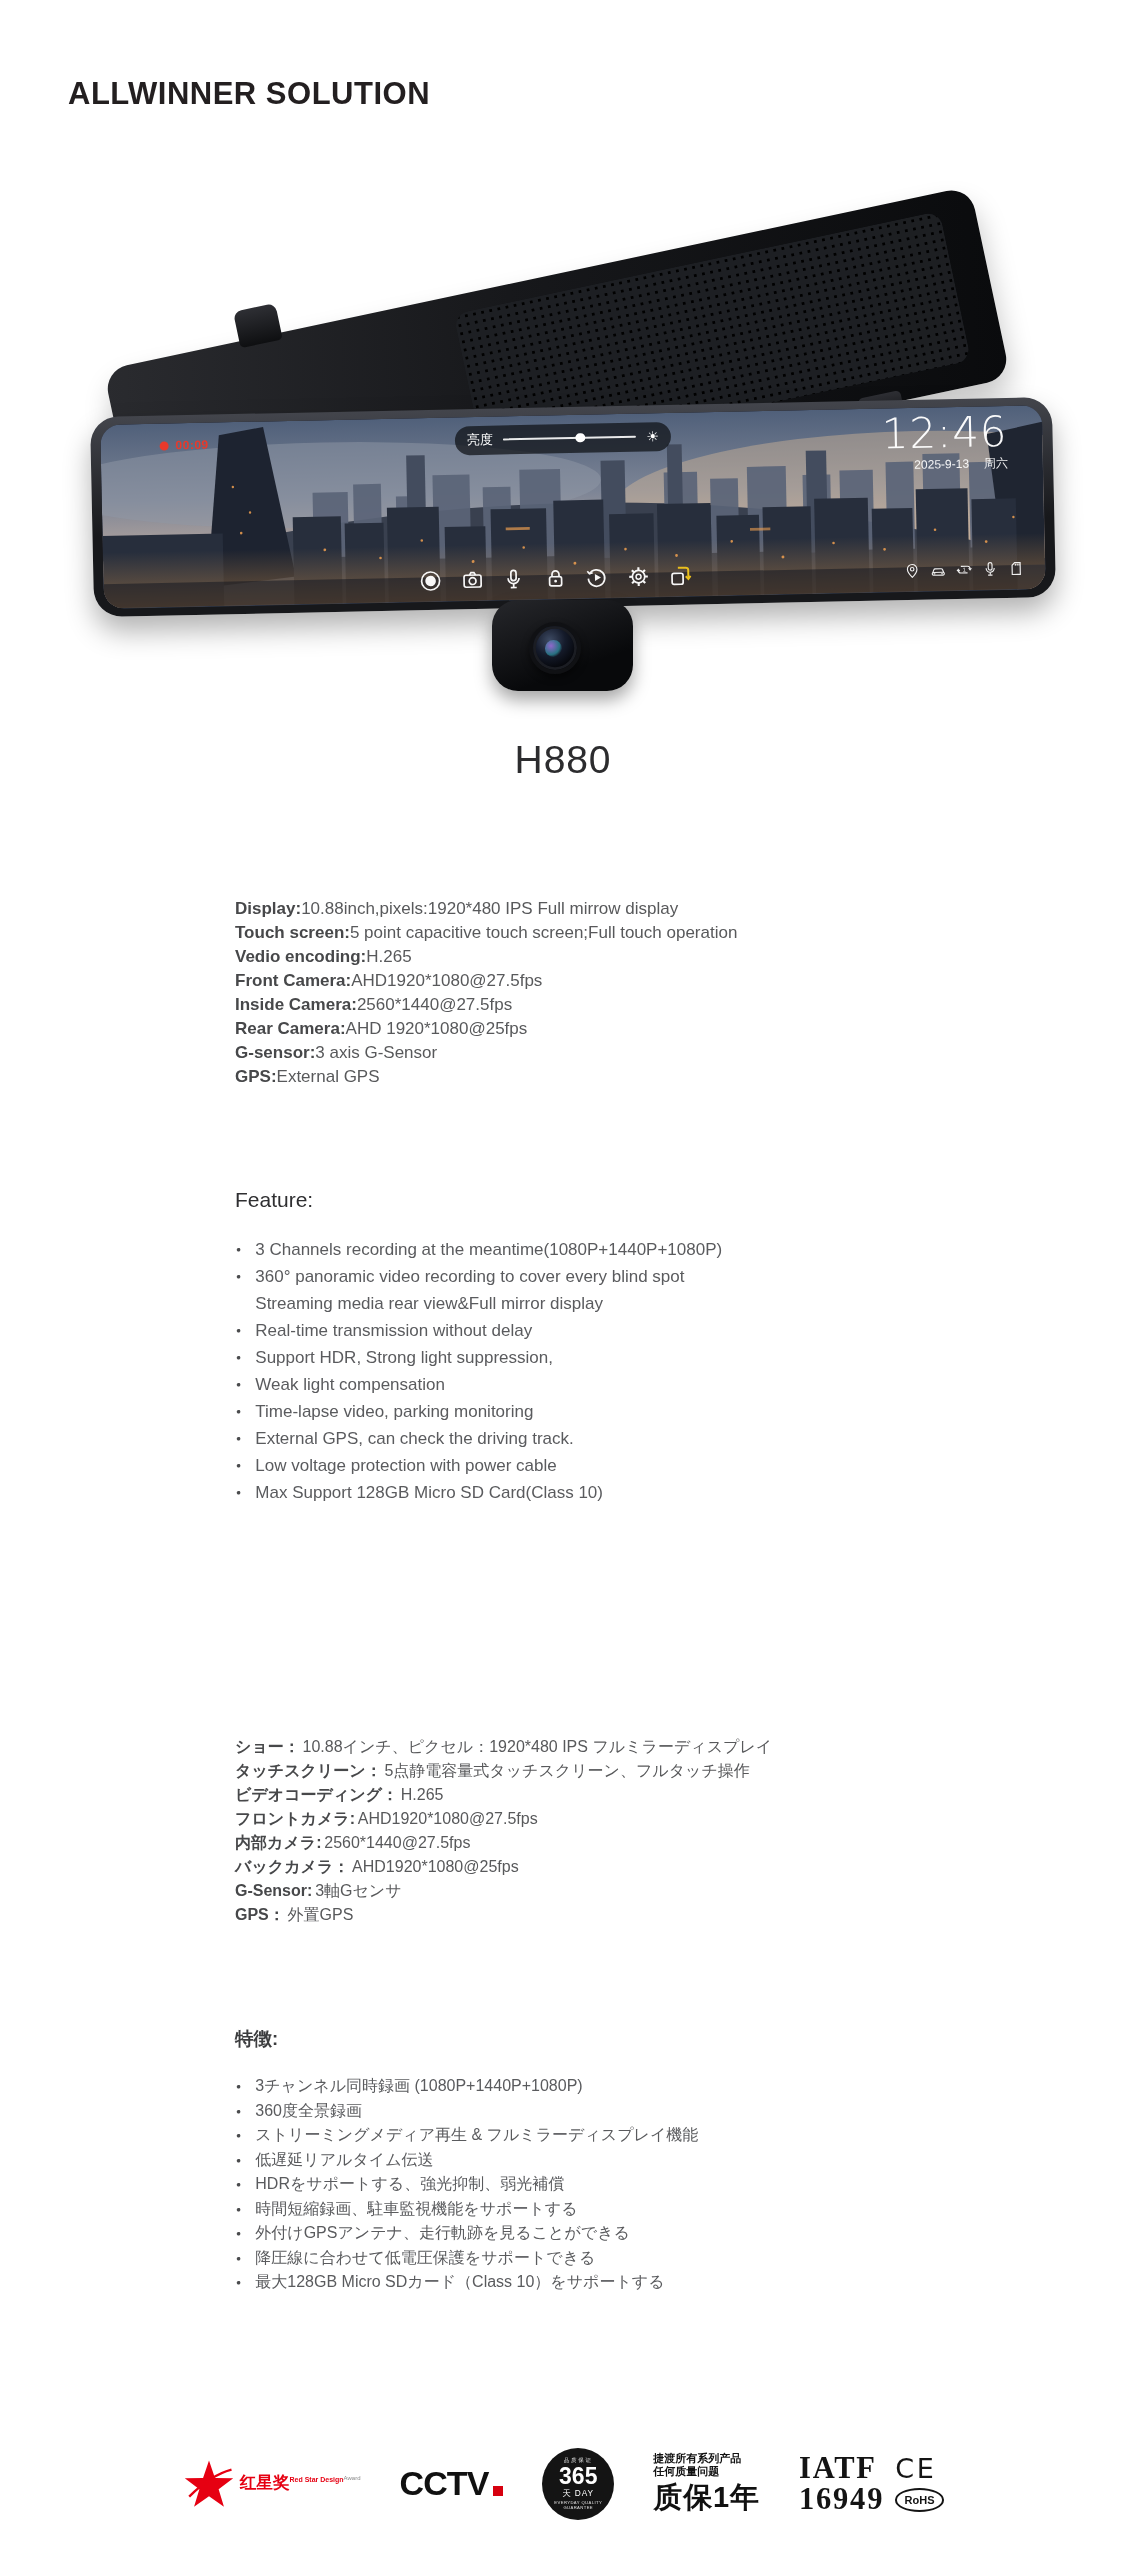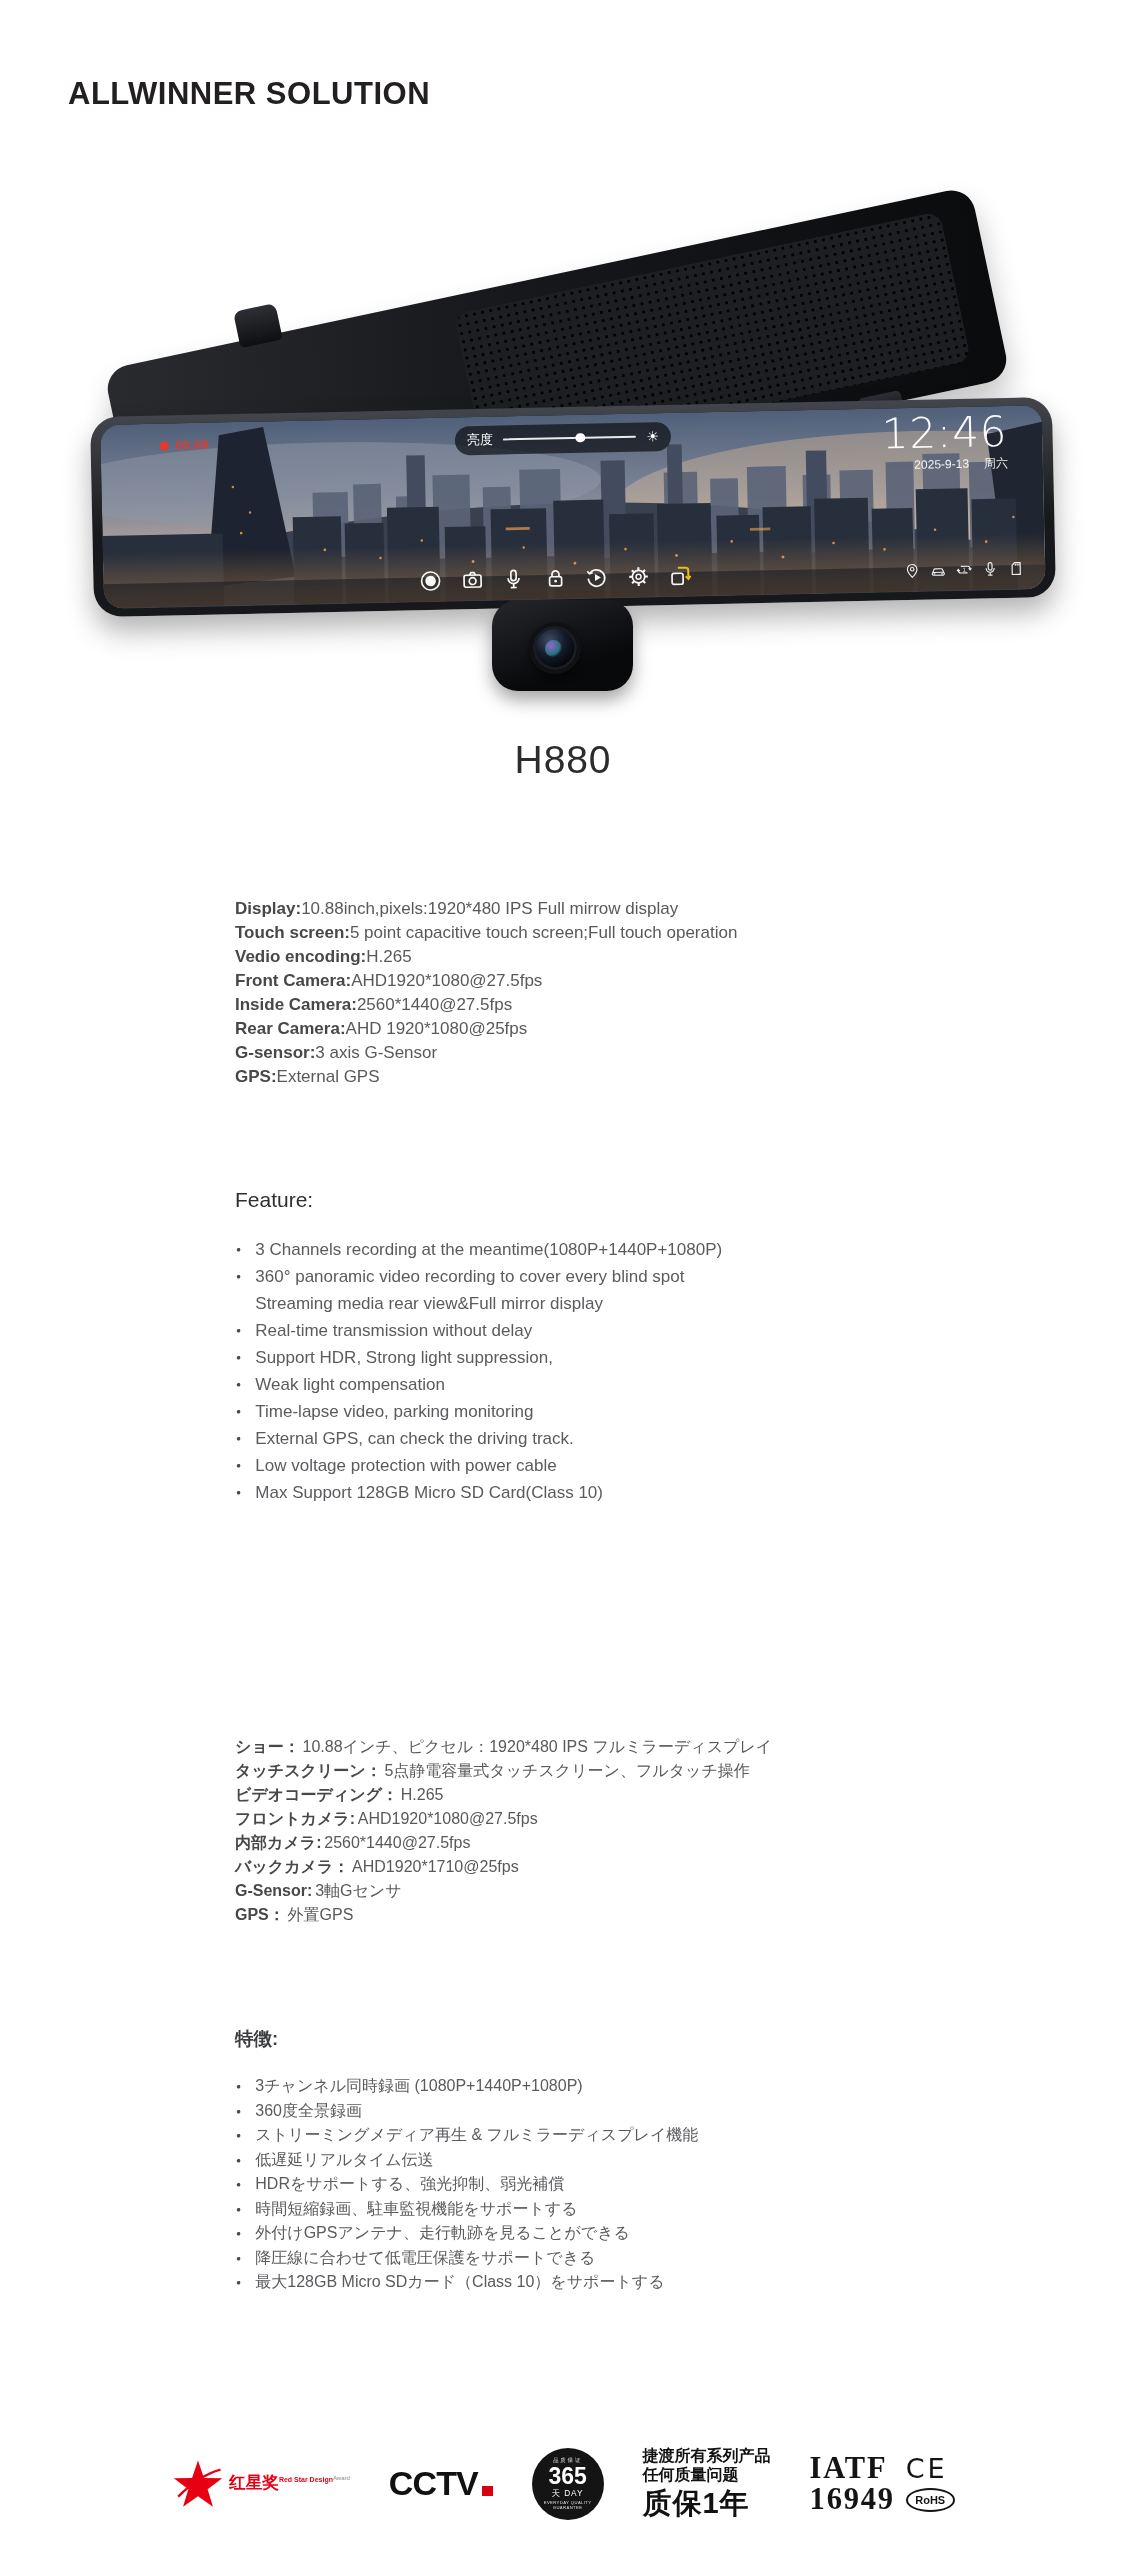--- a/index.html
+++ b/index.html
@@ -142,21 +142,21 @@
   .cctv .sq { width:10.2px; height:10.2px; background:#d7000f; margin-bottom:0.9px; }
 
   .badge365 { width:72px; height:72px; border-radius:50%; background:#141414; color:#fff;
     display:flex; flex-direction:column; align-items:center; justify-content:center; text-align:center; }
   .badge365 .b-top { font-size:5.5px; letter-spacing:1.8px; opacity:.9; }
   .badge365 .b-num { font-size:23px; font-weight:700; line-height:1.05; }
   .badge365 .b-unit { font-size:8.3px; letter-spacing:0.9px;text-align:right; }
   .badge365 .b-bot { font-size:4.2px; letter-spacing:0.4px; margin-top:1.8px; opacity:.85; max-width:55px; }
 
   .warranty { color:#111; line-height:1.2; }
-  .warranty .w1,.warranty .w2 { font-size:16px; font-weight:700; }
+  .warranty .w1,.warranty .w2 { font-size:11px; font-weight:700; }
   .warranty .w3 { font-size:29px; font-weight:900; margin-top:1.8px; letter-spacing:0.9px; }
 
   .certs { display:grid; grid-template-columns:auto auto; column-gap:11px; row-gap:1.8px; align-items:center; color:#141414; }
   .certs .iatf { font-family:"Liberation Serif","DejaVu Serif",serif; font-size:30.5px; font-weight:600; letter-spacing:1.8px; line-height:.95; }
   .certs .ce { font-size:27px; font-weight:400; letter-spacing:2.8px; font-family:"DejaVu Sans",sans-serif; }
   .certs .rohs { justify-self:center; border:2.3px solid #141414; border-radius:50%;
     font-size:11px; font-weight:700; padding:3.7px 7.4px; }
 </style>
 </head>
 <body>
@@ -416,21 +416,21 @@
     <div class="spec-line"><b>ショー：</b><span>10.88インチ、ピクセル：1920*480 IPS フルミラーディスプレイ</span></div>
 
     <div class="spec-line"><b>タッチスクリーン：</b><span>5点静電容量式タッチスクリーン、フルタッチ操作</span></div>
 
     <div class="spec-line"><b>ビデオコーディング：</b><span>H.265</span></div>
 
     <div class="spec-line"><b>フロントカメラ:</b><span>AHD1920*1080@27.5fps</span></div>
 
     <div class="spec-line"><b>内部カメラ:</b><span>2560*1440@27.5fps</span></div>
 
-    <div class="spec-line"><b>バックカメラ：</b><span>AHD1920*1710@25fps</span></div>
+    <div class="spec-line"><b>バックカメラ：</b><span>AHD1920*1080@25fps</span></div>
 
     <div class="spec-line"><b>G-Sensor:</b><span>3軸Gセンサ</span></div>
 
     <div class="spec-line"><b>GPS：</b><span>外置GPS</span></div>
   </div>
 
 <div class="sec-heading jp">特徴:</div>
 <ul class="features jp">
 
 <li>3チャンネル同時録画 (1080P+1440P+1080P)</li>

